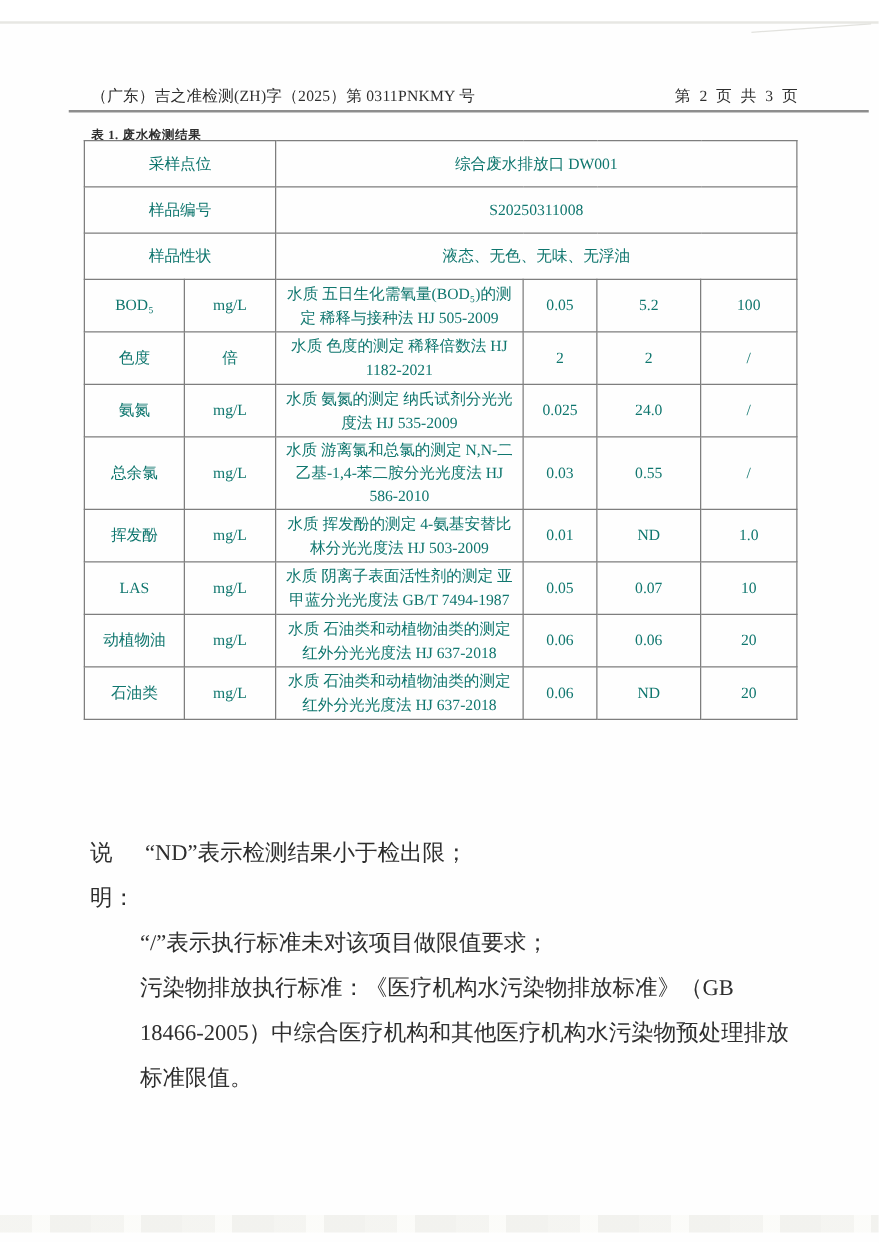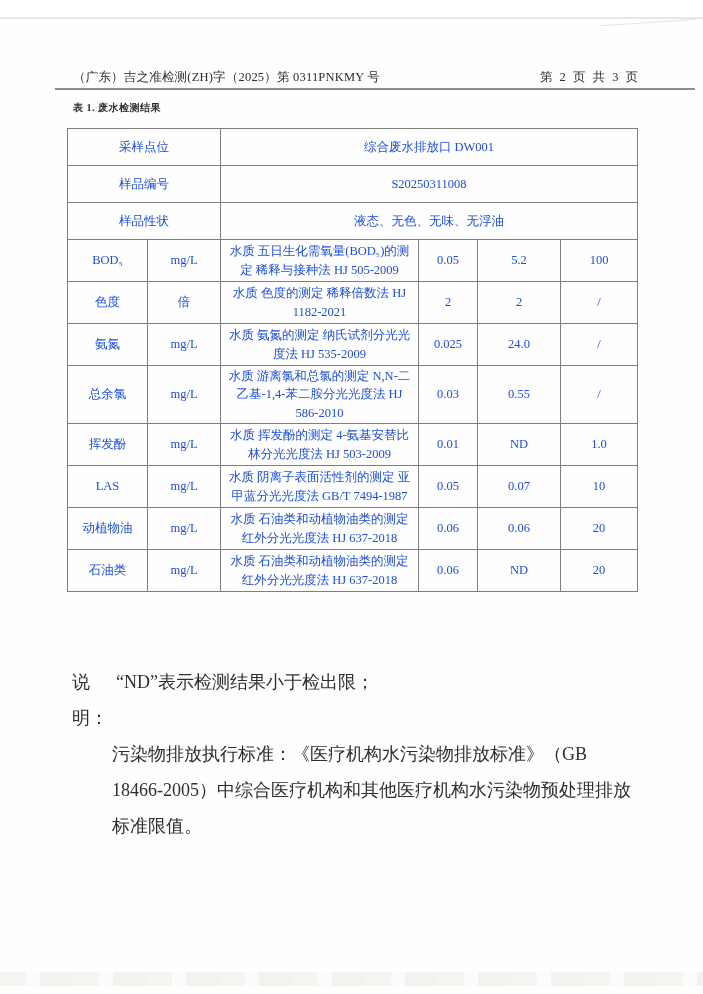--- a/index.html
+++ b/index.html
@@ -24,23 +24,23 @@
 
   
   .hdr-left{position:absolute;left:73px;top:69px;font-size:12.5px;letter-spacing:.2px;}
   .hdr-right{position:absolute;right:63px;top:69px;font-size:12.5px;letter-spacing:2px;}
   .hdr-rule{position:absolute;left:55px;top:88px;width:640px;height:2px;background:#8d8d8d;}
 
   .tbl-title{position:absolute;left:73px;top:101px;font-size:10px;font-weight:bold;letter-spacing:.5px;}
 
   
   table.report{
-    position:absolute;left:67px;top:128px;
+    position:absolute;left:67px;top:112px;
     width:570px;border-collapse:collapse;table-layout:fixed;
-    font-size:12.5px;color:#1d4ed8;
+    font-size:12.5px;color:#0f766e;
   }
   table.report td,table.report th{
     border:1px solid #7e7e7e;
     text-align:center;vertical-align:middle;
     padding:1px 4px;line-height:1.45;
     font-weight:normal;
     overflow:hidden;
   }
   tr.info-row{height:37px;}
   tr.head-row{height:36px;}
@@ -158,15 +158,16 @@
         <td>20</td>
       </tr>
     </tbody>
   </table>
 
   <div class="notes">
     <div class="note-first">
       <span class="note-label">说明：</span>
       <span class="note-line">“ND”表示检测结果小于检出限；</span>
     </div>
+    <div class="note-line">“/”表示执行标准未对该项目做限值要求；</div>
     <div class="note-line">污染物排放执行标准：《医疗机构水污染物排放标准》（GB 18466-2005）中综合医疗机构和其他医疗机构水污染物预处理排放标准限值。</div>
   </div>
 </div>
 
 </body></html>

